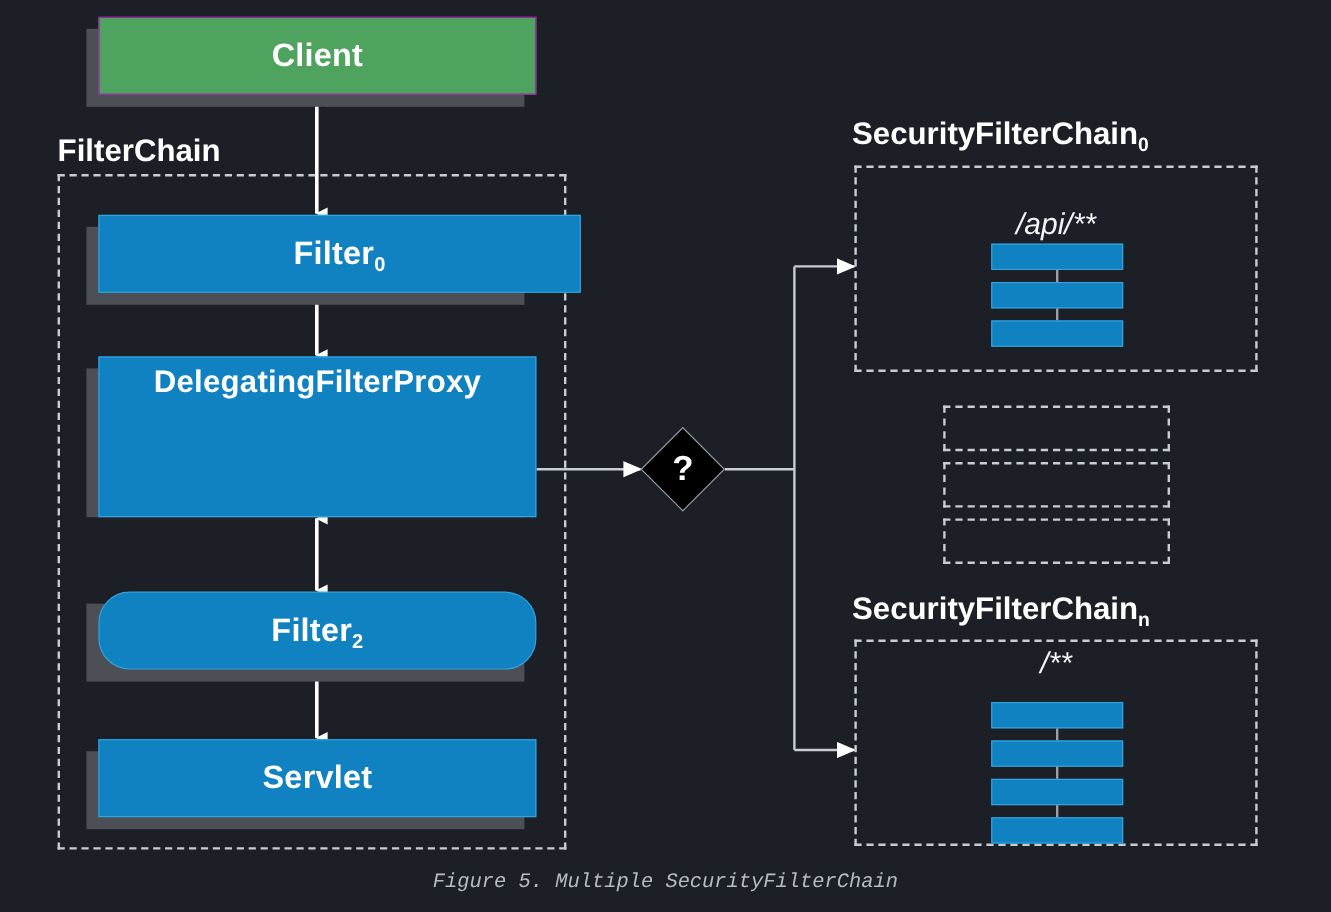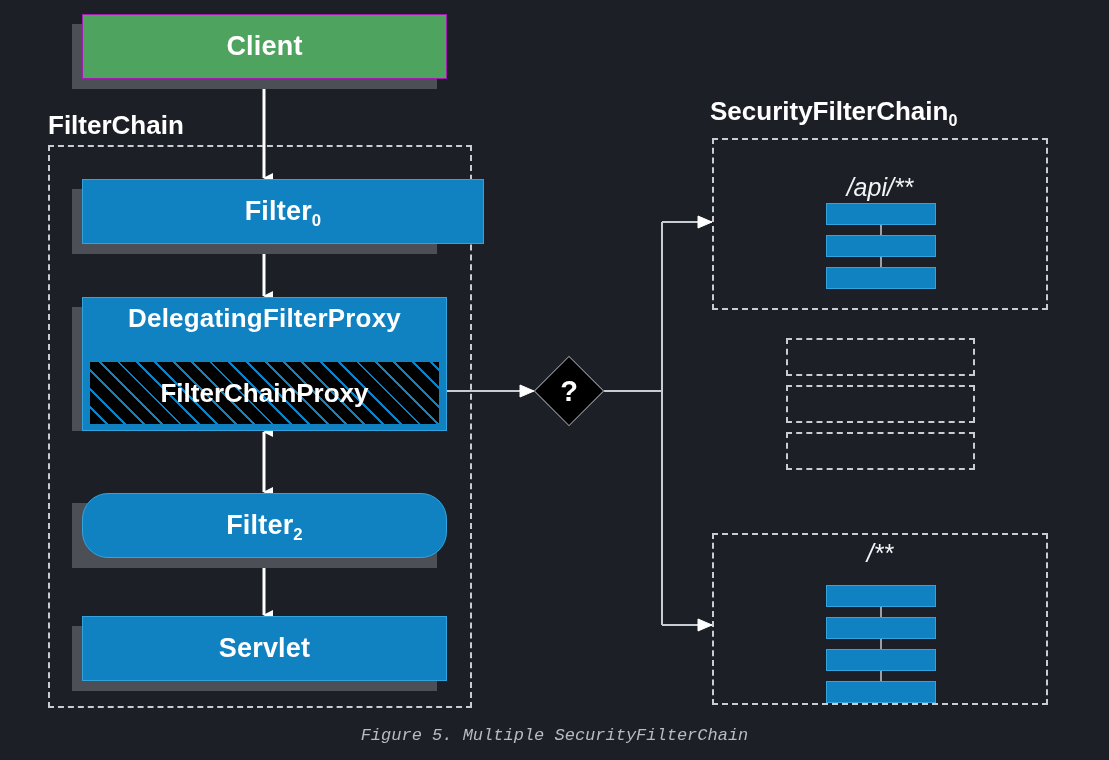--- a/index.html
+++ b/index.html
@@ -224,23 +224,20 @@
       <span>Filter</span><sub>0</sub>
     </span>
   </div>
 
   <div class="shadow-plate" style="left:72px; top:307px; width:365px; height:124px;"></div>
   <div class="box box-blue" style="left:82px; top:297px; width:365px; height:134px; align-items:flex-start;
               justify-content:center; padding-top:7px; font-size:26px;">
     <span class="box-label">DelegatingFilterProxy</span>
   </div>
 
-  <div class="hatch-box" style="left:90px; top:362px; width:349px; height:62px; font-size:26px;">
-    <span class="box-label">FilterChainProxy</span>
-  </div>
 
   <div class="shadow-plate" style="left:72px; top:503px; width:365px; height:65px;"></div>
   <div class="box box-blue" style="left:82px; top:493px; width:365px; height:65px; font-size:27px;border-radius:26px;">
     <span class="box-label">
       <span>Filter</span><sub>2</sub>
     </span>
   </div>
 
   <div class="shadow-plate" style="left:72px; top:626px; width:365px; height:65px;"></div>
   <div class="box box-blue" style="left:82px; top:616px; width:365px; height:65px; font-size:27px;">
@@ -261,20 +258,23 @@
   <div class="mini-bar" style="left:826px; top:203px; width:110px; height:22px;"></div>
   <div class="mini-connector" style="left:880px; top:225px; width:2px; height:10px;"></div>
   <div class="mini-bar" style="left:826px; top:235px; width:110px; height:22px;"></div>
   <div class="mini-connector" style="left:880px; top:257px; width:2px; height:10px;"></div>
   <div class="mini-bar" style="left:826px; top:267px; width:110px; height:22px;"></div>
 
   <div class="dashed-empty" style="left:786px; top:338px; width:189px; height:38px;"></div>
   <div class="dashed-empty" style="left:786px; top:385px; width:189px; height:38px;"></div>
   <div class="dashed-empty" style="left:786px; top:432px; width:189px; height:38px;"></div>
 
+  <div class="group-caption" style="left:710px; top:494px; font-size:26px;">
+    <span>SecurityFilterChain</span><sub>n</sub>
+  </div>
   <div class="dashed-container" style="left:712px; top:533px; width:336px; height:172px;"></div>
   <div class="pattern-label" style="left:712px; top:541px; width:336px; font-size:25px;">/**</div>
 
   <div class="mini-bar" style="left:826px; top:585px; width:110px; height:22px;"></div>
   <div class="mini-connector" style="left:880px; top:607px; width:2px; height:10px;"></div>
   <div class="mini-bar" style="left:826px; top:617px; width:110px; height:22px;"></div>
   <div class="mini-connector" style="left:880px; top:639px; width:2px; height:10px;"></div>
   <div class="mini-bar" style="left:826px; top:649px; width:110px; height:22px;"></div>
   <div class="mini-connector" style="left:880px; top:671px; width:2px; height:10px;"></div>
   <div class="mini-bar" style="left:826px; top:681px; width:110px; height:22px;"></div>

